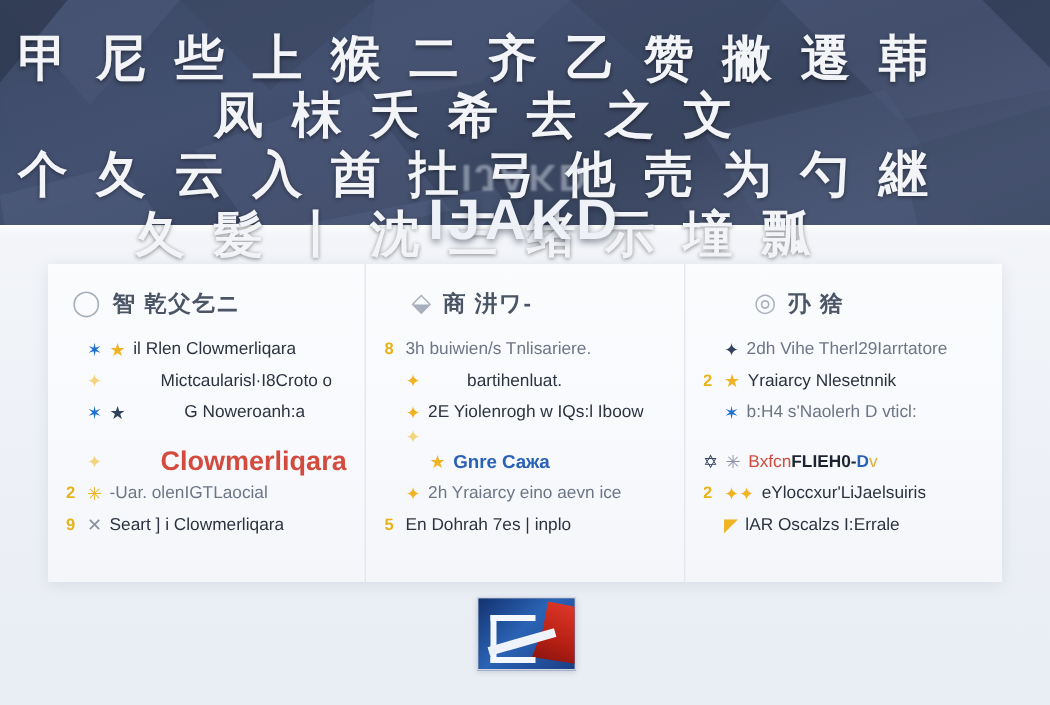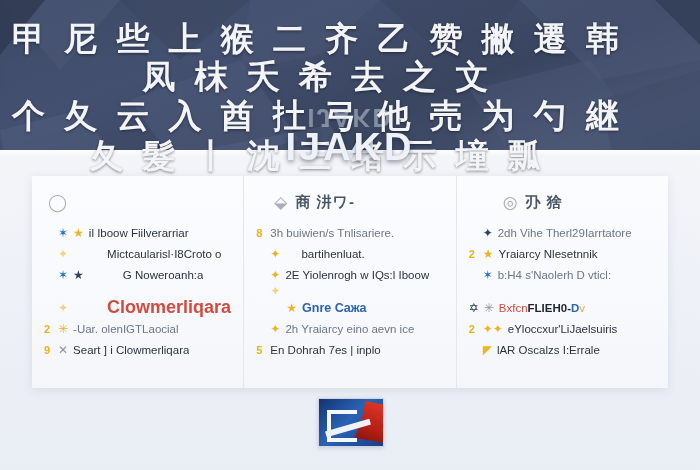--- a/index.html
+++ b/index.html
@@ -87,21 +87,21 @@
   .ico.blue{color:#1f6fd0;font-weight:700;}
   .ico.gold{color:#f0b323;}
   .ico.palegold{color:#f3d37e;}
   .ico.grey{color:#8b93a3;}
   .ico.dark{color:#33425c;}
   .txt{color:#2c3340;filter:blur(.38px);overflow:hidden;text-overflow:clip;}
   .txt.dim{color:#6d7687;}
   .txt.red{color:#d34b3e;font-weight:700;font-size:18px;}
   .txt.blueb{color:#2a62b8;font-weight:700;font-size:12.5px;}
   .txt.indent{margin-left:14px;padding-left:20px;}
-  .txt.indent2{margin-left:16px;}
+  .txt.indent2{margin-left:26px;}
   .seg-red{color:#d34b3e;font-weight:400;}
   .seg-dark{color:#1d2330;font-weight:700;}
   .seg-blue{color:#2a62b8;font-weight:700;}
   .seg-gold{color:#e0ae3a;}
 
   
   .logo{
     position:absolute;left:318px;top:398px;width:64px;height:47px;
     border:1px solid #cfd6e2;background:#1d3f86;overflow:hidden;
     box-shadow:0 1px 4px rgba(40,55,85,.18);
@@ -148,27 +148,28 @@
   </div>
 
   <div class="title-ghost">IJAKD</div>
   <div class="title-main">IJAKD</div>
 
   <div class="card">
 
     <div class="col">
       <div class="col-head">
         <span class="head-icon">◯</span>
+        <span class="head-glyphs">智 乾父乞ニ</span>
       </div>
 
       <div class="row">
         <span class="num"></span>
         <span class="ico blue">✶</span>
         <span class="ico gold">★</span>
-        <span class="txt">il Iboow Fiilverarriar</span>
+        <span class="txt">il Rlen Clowmerliqara</span>
       </div>
 
       <div class="row">
         <span class="num dim">&nbsp;</span>
         <span class="ico palegold">✦</span>
         <span class="txt indent">Mictcaularisl·I8Croto o</span>
       </div>
 
       <div class="row">
         <span class="num">&nbsp;</span>

